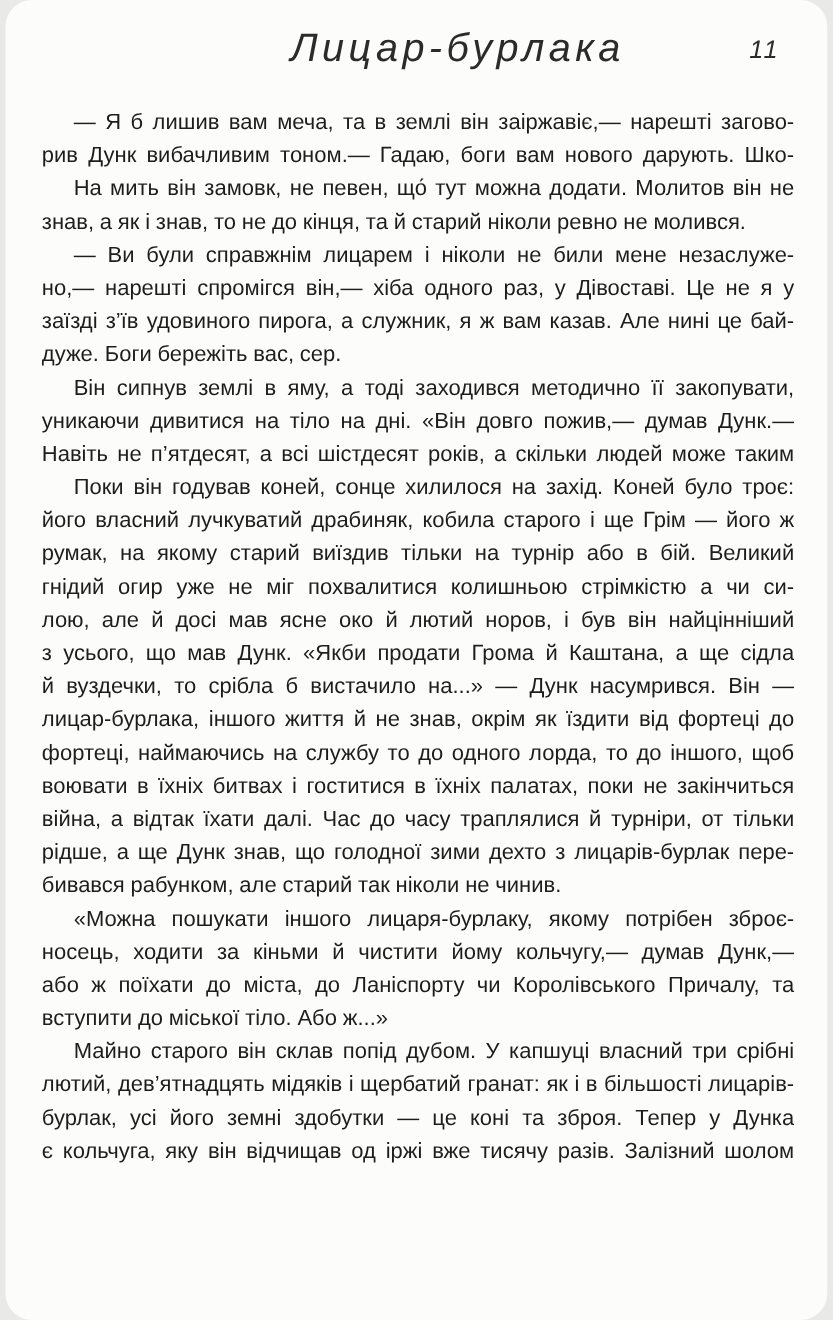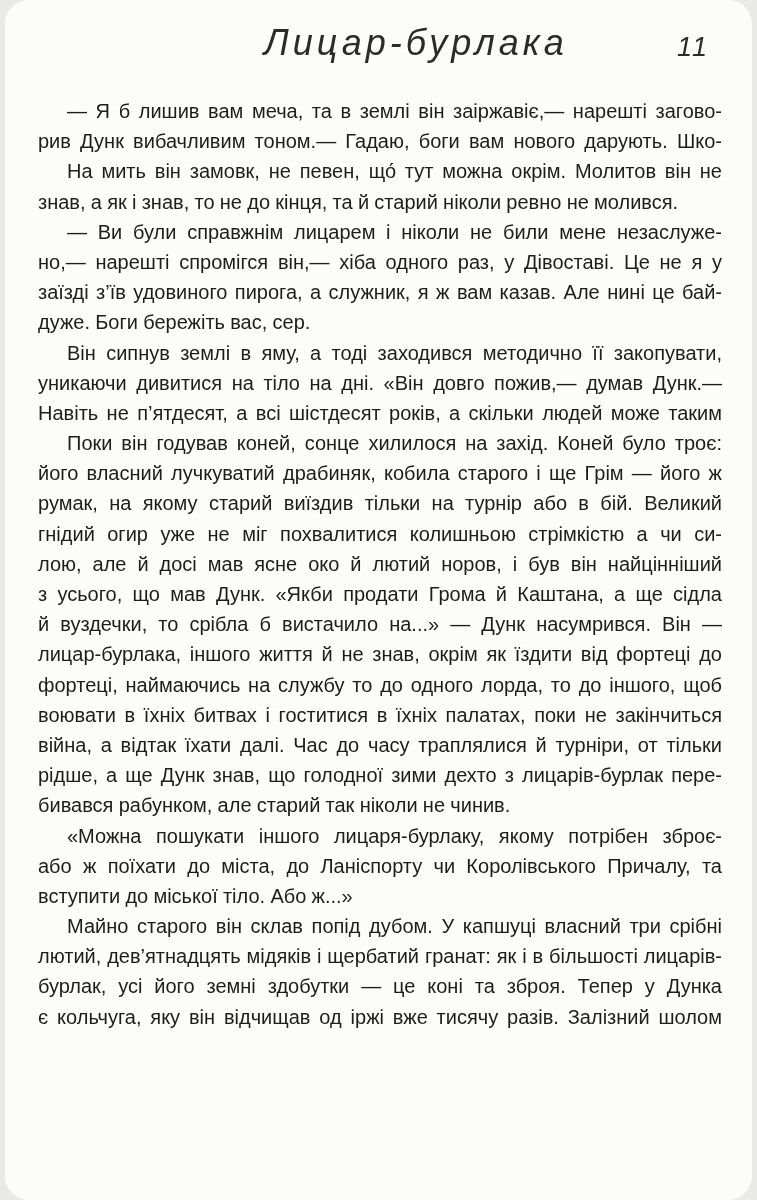--- a/index.html
+++ b/index.html
@@ -35,21 +35,21 @@
     font-size: 36px;
     letter-spacing: 4px;
     color: #2b2b2b;
     white-space: nowrap;
   }
   .page-number {
     position: absolute;
     right: 13px;
     top: 12px;
     font-style: italic;
-    font-size: 27px;
+    font-size: 23px;
     letter-spacing: 2px;
     color: #2b2b2b;
   }
   
   .text-block {
     position: absolute;
     top: 96px;
     left: 33px;
     width: 684px;
     font-size: 20px;
@@ -74,21 +74,21 @@
     <div class="chapter-title">Лицар-бурлака</div>
     <div class="page-number">11</div>
   </header>
 
   <main class="text-block">
       <div class="paragraph">
         <div class="line first">— Я б лишив вам меча, та в землі він заіржавіє,— нарешті загово-</div>
         <div class="line">рив Дунк вибачливим тоном.— Гадаю, боги вам нового дарують. Шко-</div>
       </div>
       <div class="paragraph">
-        <div class="line first">На мить він замовк, не певен, що́ тут можна окрім. Молитов він не</div>
+        <div class="line first">На мить він замовк, не певен, що́ тут можна додати. Молитов він не</div>
         <div class="line end">знав, а як і знав, то не до кінця, та й старий ніколи ревно не молився.</div>
       </div>
       <div class="paragraph">
         <div class="line first">— Ви були справжнім лицарем і ніколи не били мене незаслуже-</div>
         <div class="line">но,— нарешті спромігся він,— хіба одного раз, у Дівоставі. Це не я у</div>
         <div class="line">заїзді з’їв удовиного пирога, а служник, я ж вам казав. Але нині це бай-</div>
         <div class="line end">дуже. Боги бережіть вас, сер.</div>
       </div>
       <div class="paragraph">
         <div class="line first">Він сипнув землі в яму, а тоді заходився методично її закопувати,</div>
@@ -105,20 +105,21 @@
         <div class="line">й вуздечки, то срібла б вистачило на...» — Дунк насумрився. Він —</div>
         <div class="line">лицар-бурлака, іншого життя й не знав, окрім як їздити від фортеці до</div>
         <div class="line">фортеці, наймаючись на службу то до одного лорда, то до іншого, щоб</div>
         <div class="line">воювати в їхніх битвах і гоститися в їхніх палатах, поки не закінчиться</div>
         <div class="line">війна, а відтак їхати далі. Час до часу траплялися й турніри, от тільки</div>
         <div class="line">рідше, а ще Дунк знав, що голодної зими дехто з лицарів-бурлак пере-</div>
         <div class="line end">бивався рабунком, але старий так ніколи не чинив.</div>
       </div>
       <div class="paragraph">
         <div class="line first">«Можна пошукати іншого лицаря-бурлаку, якому потрібен зброє-</div>
+        <div class="line">носець, ходити за кіньми й чистити йому кольчугу,— думав Дунк,—</div>
         <div class="line">або ж поїхати до міста, до Ланіспорту чи Королівського Причалу, та</div>
         <div class="line end">вступити до міської тіло. Або ж...»</div>
       </div>
       <div class="paragraph">
         <div class="line first">Майно старого він склав попід дубом. У капшуці власний три срібні</div>
         <div class="line">лютий, дев’ятнадцять мідяків і щербатий гранат: як і в більшості лицарів-</div>
         <div class="line">бурлак, усі його земні здобутки — це коні та зброя. Тепер у Дунка</div>
         <div class="line">є кольчуга, яку він відчищав од іржі вже тисячу разів. Залізний шолом</div>
       </div>
     </main>

